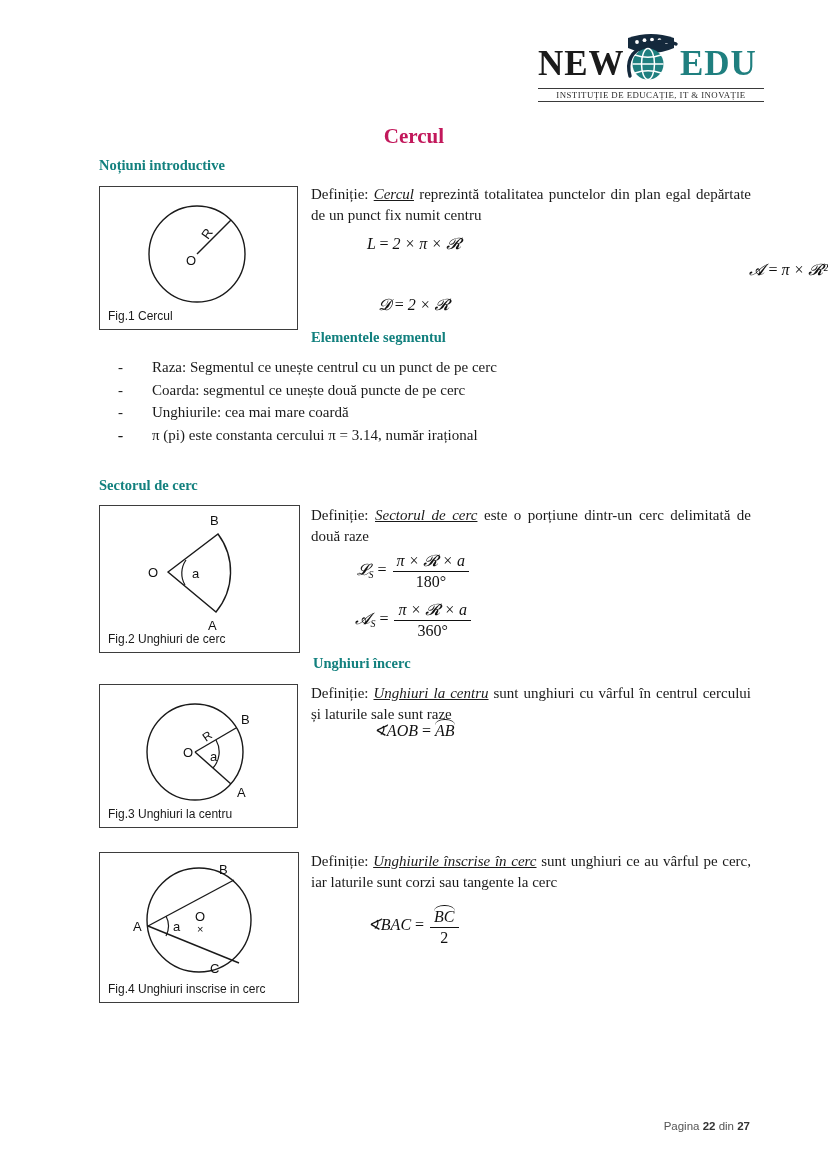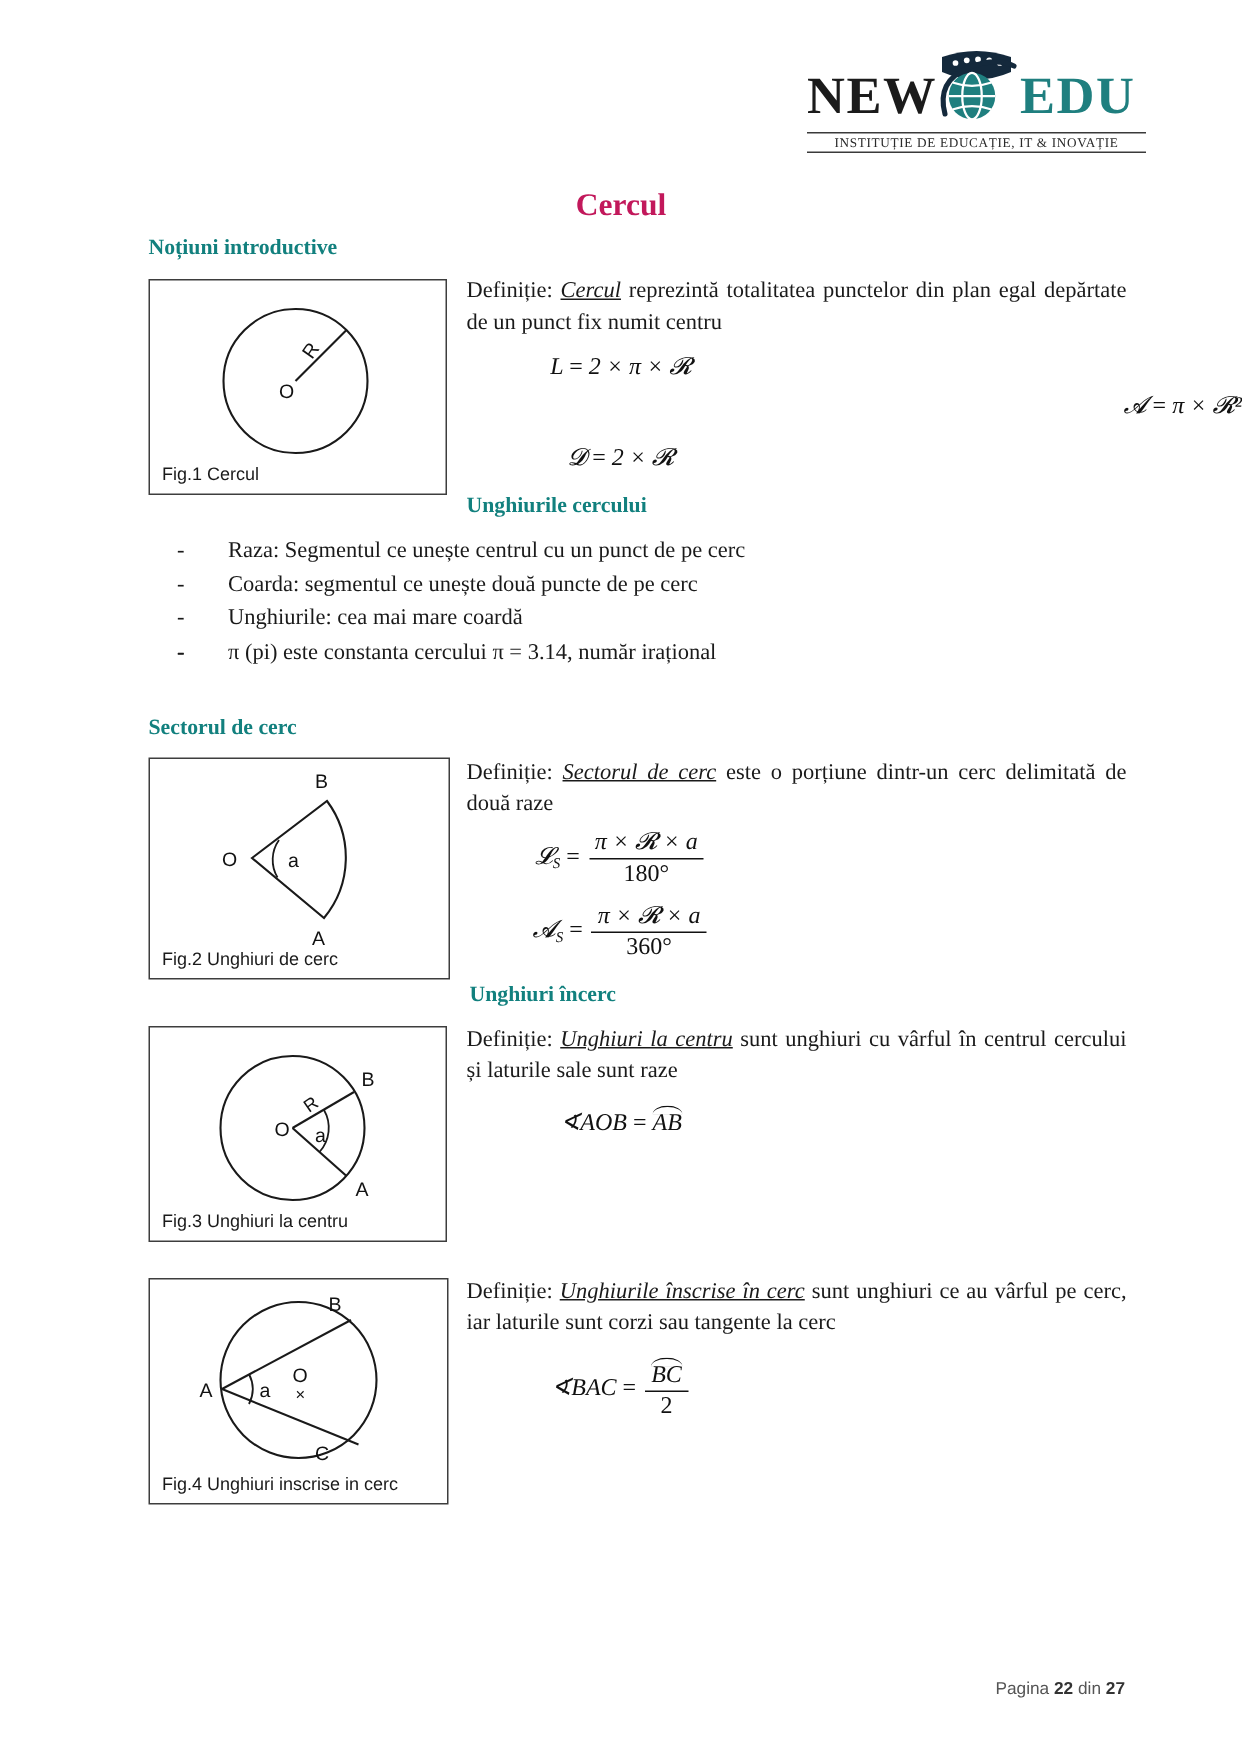--- a/index.html
+++ b/index.html
@@ -249,21 +249,21 @@
   <span class="scr">𝓐</span>
   <span class="up"> = </span>
   <span class="scr">π × 𝓡²</span>
 </div>
 <div class="formula" style="top:296px;">
   <span class="scr">𝓓</span>
   <span class="up"> = </span>
   <span class="scr">2 × 𝓡</span>
 </div>
 
-<div class="sec-head" style="left:311px; top:329px;">Unghiurile cercului</div>
+<div class="sec-head" style="left:311px; top:329px;">Elementele segmentul</div>
 
 <div id="elements-list">
   <div class="li">
     <span class="dash">-</span>
     <span>Raza: Segmentul ce unește centrul cu un punct de pe cerc</span>
   </div>
   <div class="li">
     <span class="dash">-</span>
     <span>Coarda: segmentul ce unește două puncte de pe cerc</span>
   </div>
@@ -334,21 +334,21 @@
   </svg>
   <div class="figcap">Fig.3 Unghiuri la centru</div>
 </div>
 
 <div class="def" style="left:311px; top:683px; width:440px;">
   <span>Definiție:</span>
   <u>Unghiuri la centru</u>
   <span>sunt unghiuri cu vârful în centrul cercului și laturile sale sunt raze</span>
 </div>
 
-<div class="formula" style="top:737px;text-align:center;">
+<div class="formula" style="top:719px;text-align:center;">
   <span class="scr">∢AOB</span>
   <span class="up"> = </span>
   <span class="arcov"><span class="bar"></span><span>AB</span></span>
 </div>
 
 <div class="figbox" style="left:99px; top:852px; width:200px; height:151px;">
   <svg class="figsvg" width="198" height="149" viewBox="0 0 198 149">
     <circle cx="99" cy="67" r="52" fill="none" stroke="#1a1a1a" stroke-width="1.4"></circle>
     <line x1="48" y1="73" x2="134" y2="27" stroke="#1a1a1a" stroke-width="1.4"></line>
     <line x1="48" y1="73" x2="139" y2="110" stroke="#1a1a1a" stroke-width="1.4"></line>

